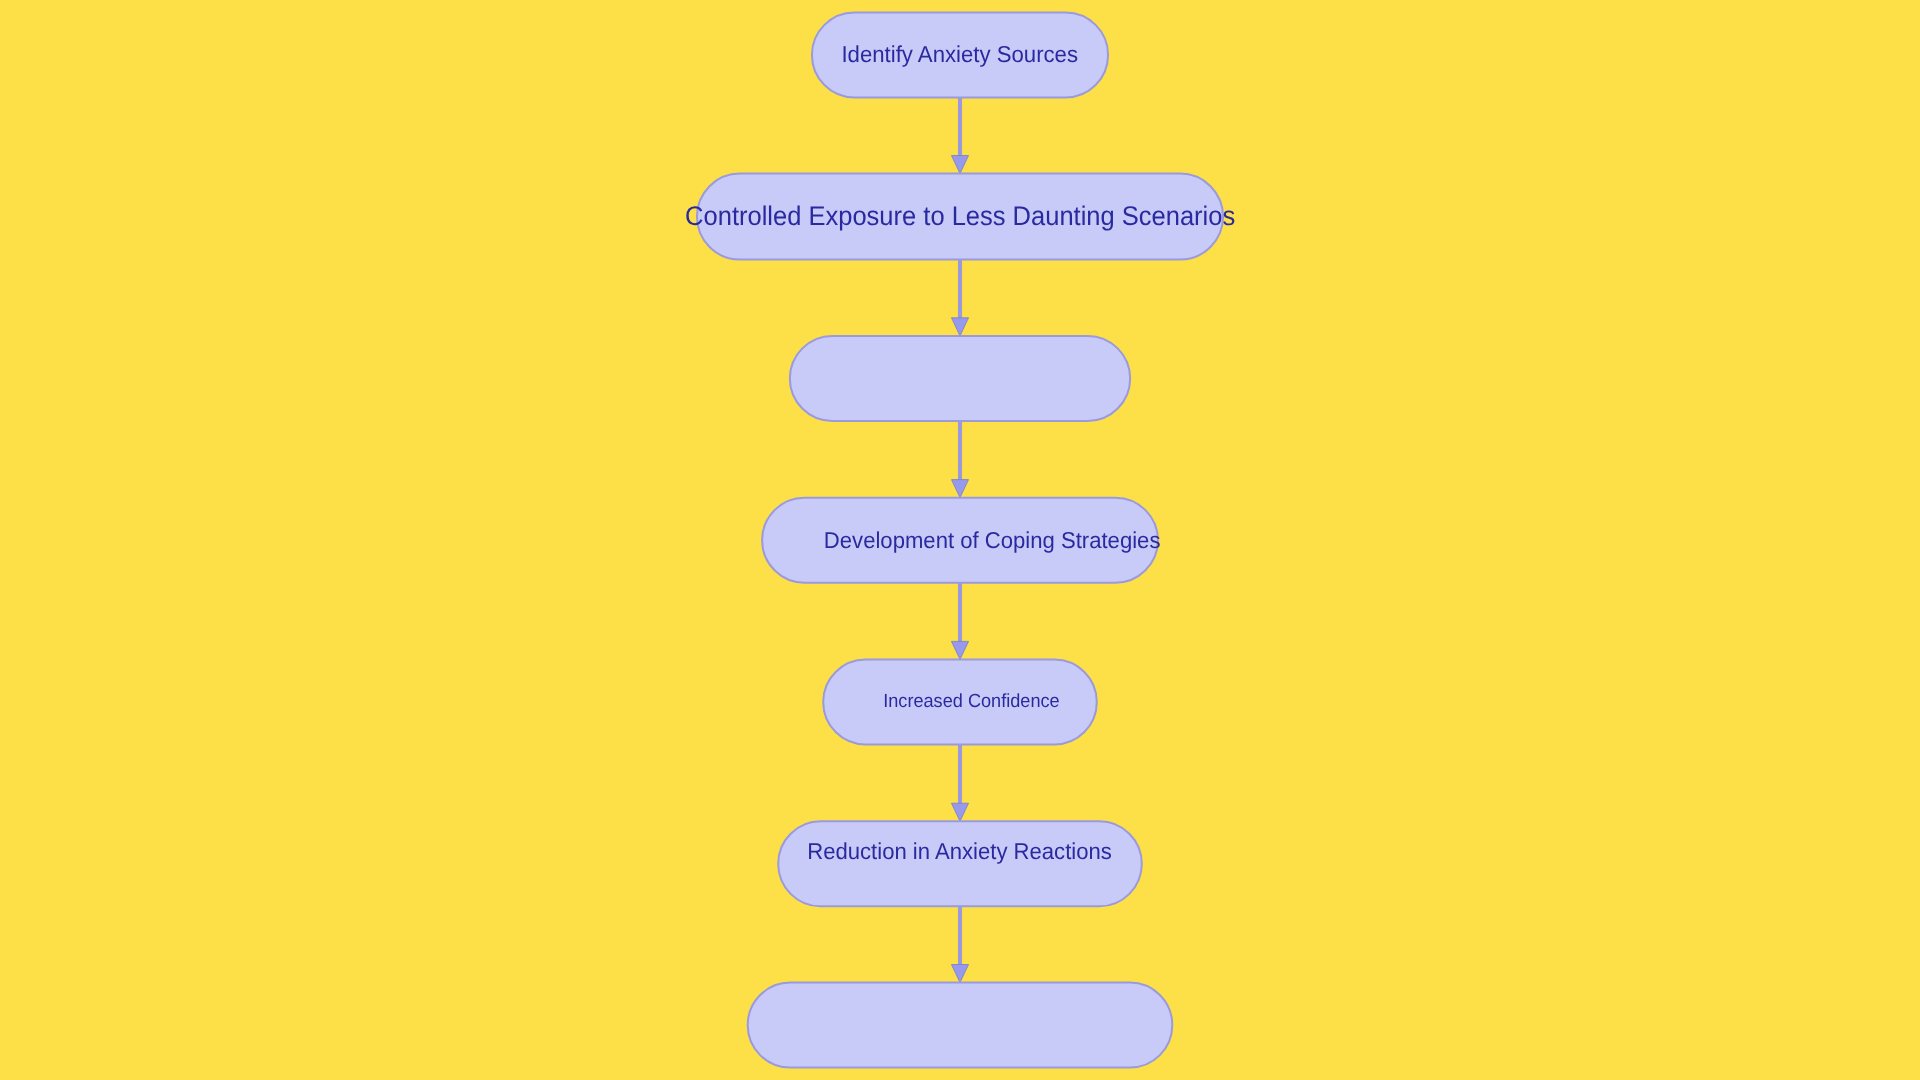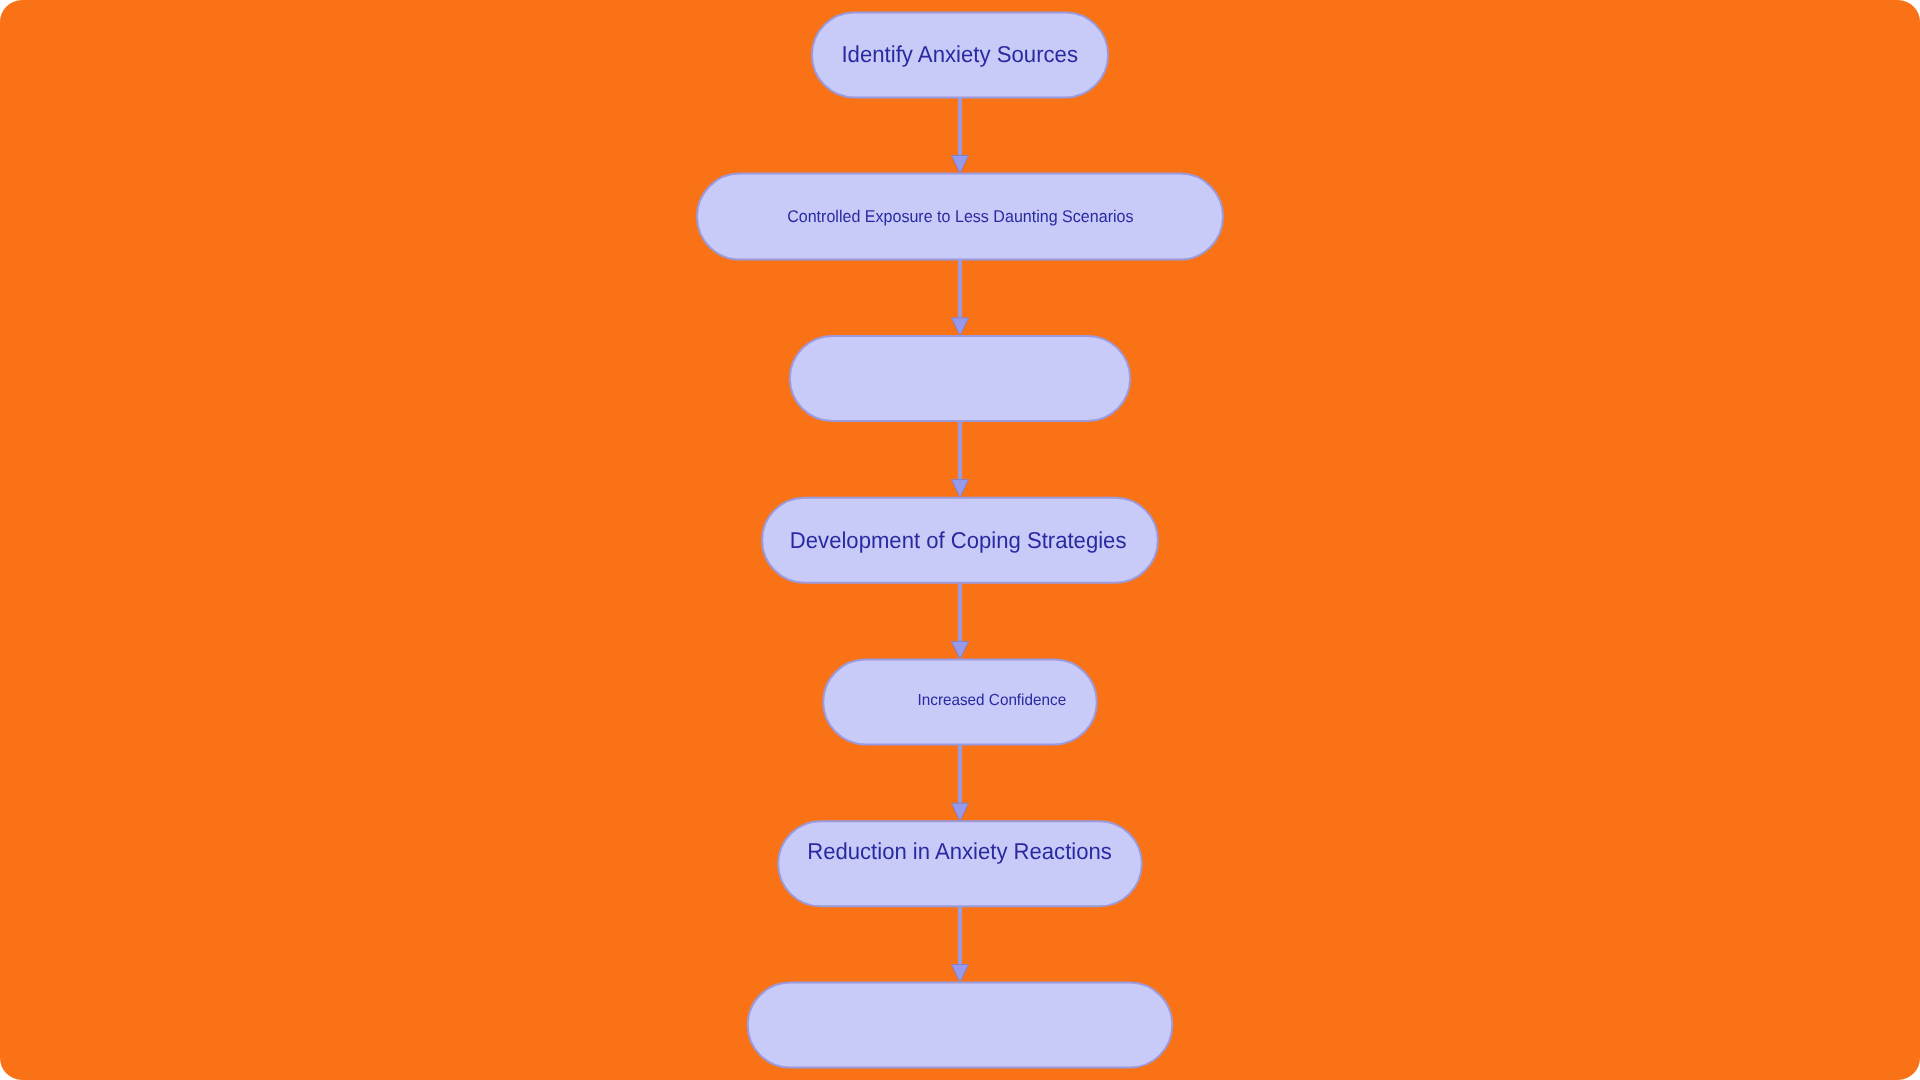--- a/index.html
+++ b/index.html
@@ -46,21 +46,21 @@
     text-rendering: geometricPrecision;
     will-change: opacity;
   }
   .node-label > span {
     display: inline-block;
   }
 </style>
 </head>
 <body>
 
-<div id="flow-root" style="background: #f97316; border-radius: 22px;">
+<div id="flow-root" style="background: #fde047;">
 
   <svg id="shape-layer" width="1920" height="1080" viewBox="0 0 1920 1080">
 
     <g id="edge-group">
       <g>
         <path class="edge-line" d="M960,97.4L960,157.5" stroke="#9a9add" stroke-width="4.1" fill="none"></path>
         <path class="edge-arrow" d="M951.45,155.5L968.55,155.5L960,173.6Z" fill="#9699ec" stroke="#7a7ec6" stroke-width="0.8"></path>
       </g>
       <g>
         <path class="edge-line" d="M960,259.6L960,319.79999999999995" stroke="#9a9add" stroke-width="4.1" fill="none"></path>
@@ -92,27 +92,27 @@
       <rect class="node-shape" x="823.2" y="659.5" width="273.6" height="85" rx="42.5" ry="42.5" fill="#c8caf8" stroke="#9a9add" stroke-width="2"></rect>
       <rect class="node-shape" x="778.2" y="821.3" width="363.6" height="85" rx="42.5" ry="42.5" fill="#c8caf8" stroke="#9a9add" stroke-width="2"></rect>
       <rect class="node-shape" x="747.7" y="982.5999999999999" width="424.6" height="85" rx="42.5" ry="42.5" fill="#c8caf8" stroke="#9a9add" stroke-width="2"></rect>
     </g>
   </svg>
 
   <div id="label-layer">
     <div class="node-label" style="left: 811.95px; top: 12.4px; width: 296.1px; height: 85px; color: rgb(42, 42, 160); font-size: 23px;">
       <span style="transform: scaleX(0.96387);">Identify Anxiety Sources</span>
     </div>
-    <div class="node-label" style="left: 696.95px; top: 173.6px; width: 526.1px; height: 86px; color: rgb(42, 42, 160); font-size: 17px;">
+    <div class="node-label" style="left: 696.95px; top: 173.6px; width: 526.1px; height: 86px; color: rgb(42, 42, 160); font-size: 27px;">
       <span style="transform: scaleX(0.944639);">Controlled Exposure to Less Daunting Scenarios</span>
     </div>
-    <div class="node-label" style="left: 760px; top: 497.7px; width: 395.8px; height: 85px; color: rgb(42, 42, 160); font-size: 23px;">
+    <div class="node-label" style="left: 794px; top: 497.7px; width: 395.8px; height: 85px; color: rgb(42, 42, 160); font-size: 23px;">
       <span style="transform: scaleX(0.960856);">Development of Coping Strategies</span>
     </div>
-    <div class="node-label" style="left: 855px; top: 659.5px; width: 273.6px; height: 83px; color: rgb(42, 42, 160); font-size: 16px;">
+    <div class="node-label" style="left: 835px; top: 659.5px; width: 273.6px; height: 83px; color: rgb(42, 42, 160); font-size: 19px;">
       <span style="transform: scaleX(0.95457);">Increased Confidence</span>
     </div>
     <div class="node-label" style="left: 778.2px; top: 821.3px; width: 363.6px; height: 60px; color: rgb(42, 42, 160); font-size: 23px;">
       <span style="transform: scaleX(0.960647);">Reduction in Anxiety Reactions</span>
     </div>
   </div>
 
 </div>
 
 </body></html>

